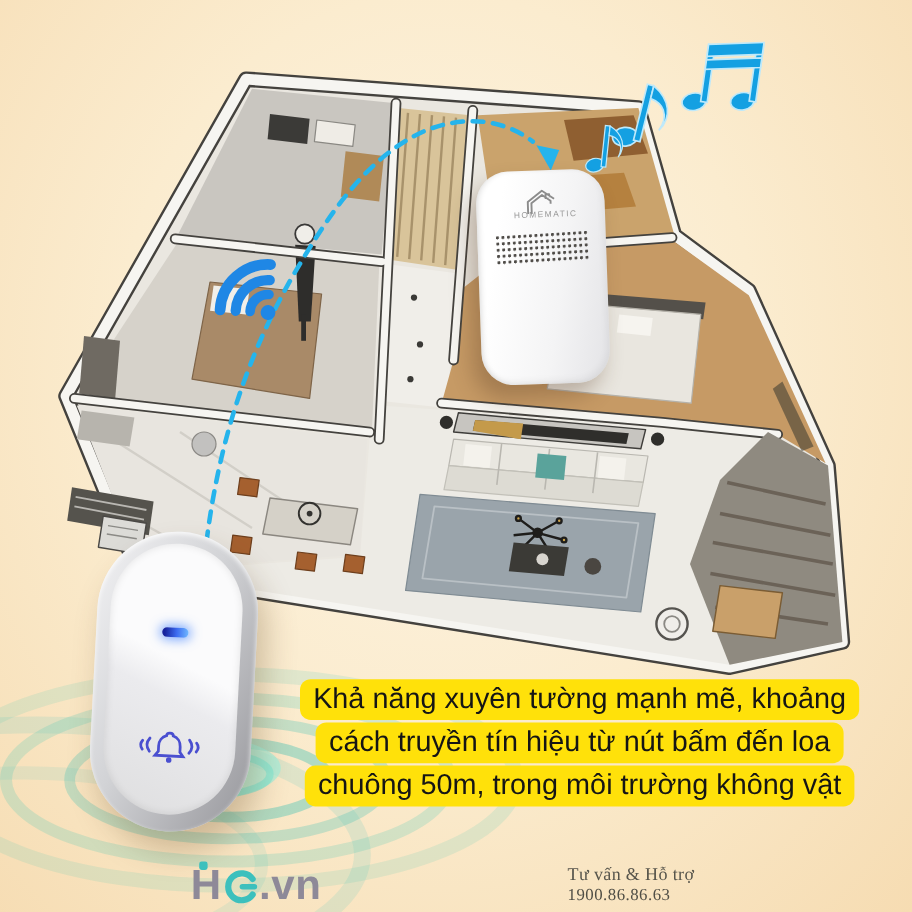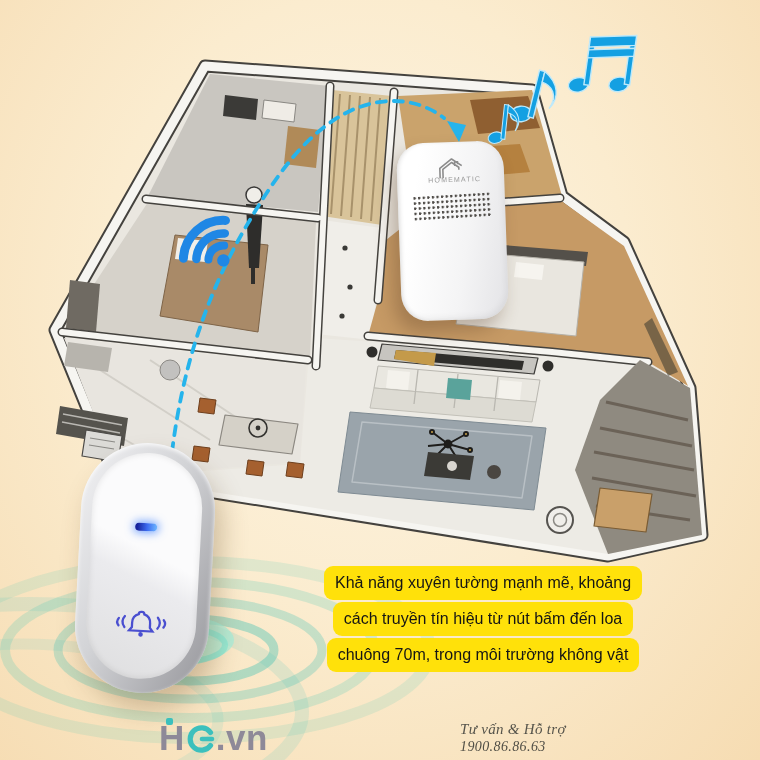--- a/index.html
+++ b/index.html
@@ -42,33 +42,33 @@
     transform:translateX(-50%);
     background:linear-gradient(90deg,#16239d 10%,#3c6bf0 55%,#6fb7ff 100%);
     box-shadow:0 0 9px 2px rgba(80,140,255,.75);
   }
   .bell-wrap{position:absolute;left:50%;bottom:34px;transform:translateX(-50%);}
 
   
   .caption{position:absolute;left:246px;top:565px;width:474px;text-align:center;line-height:0;}
   .caption .line{
     display:inline-block;background:#ffe10a;color:#151515;
-    font-size:16px;line-height:27px;font-weight:500;
+    font-size:24px;line-height:27px;font-weight:500;
     padding:3px 11px 4px;border-radius:9px;margin:1px 0;white-space:nowrap;
   }
 
   
   .footer{position:absolute;left:0;top:718px;width:760px;height:42px;}
   .brand{
     position:absolute;left:159px;top:2px;display:flex;align-items:center;
     font-weight:bold;font-size:35px;color:#8e8998;letter-spacing:0.5px;line-height:36px;
   }
   .brand .o-mark{margin:2px 1px 0;}
   .brand-dot{position:absolute;left:7px;top:-2px;width:7px;height:7px;border-radius:2px;background:#3cc0bd;}
-  .support{position:absolute;left:460px;top:4px;font-family:"Liberation Serif", serif;color:#56544b;font-style:italic;}
+  .support{position:absolute;left:473px;top:4px;font-family:"Liberation Serif", serif;color:#56544b;}
   .support-label{font-size:15px;line-height:15px;letter-spacing:0.3px;}
   .support-phone{font-size:14px;line-height:20px;letter-spacing:0.4px;color:#504e45;}
 </style>
 </head>
 <body>
 
 <div class="stage">
 
   <svg class="scene" width="760" height="760" viewBox="0 0 760 760">
 
@@ -253,21 +253,21 @@
             <path d="M51.5 14.2 q3 3.7 0 7.4"></path>
           </g>
         </svg>
       </div>
     </div>
   </div>
 
   <div class="caption">
     <span class="line">Khả năng xuyên tường mạnh mẽ, khoảng</span><br>
     <span class="line">cách truyền tín hiệu từ nút bấm đến loa</span><br>
-    <span class="line">chuông 70m, trong môi trường không vật</span><br>
+    <span class="line">chuông 50m, trong môi trường không vật</span><br>
   </div>
 
   <div class="footer">
     <div class="brand">
       <span class="brand-dot"></span>
       <span>H</span>
       <svg class="o-mark" width="29" height="32" viewBox="0 0 29 32">
         <path d="M24.5 22.5 A11.2 11.2 0 1 1 24.5 9.5" fill="none" stroke="#3cc0bd" stroke-width="5.2" stroke-linecap="round"></path>
         <path d="M16 16 H26" stroke="#3cc0bd" stroke-width="4.6" stroke-linecap="round"></path>
       </svg>

